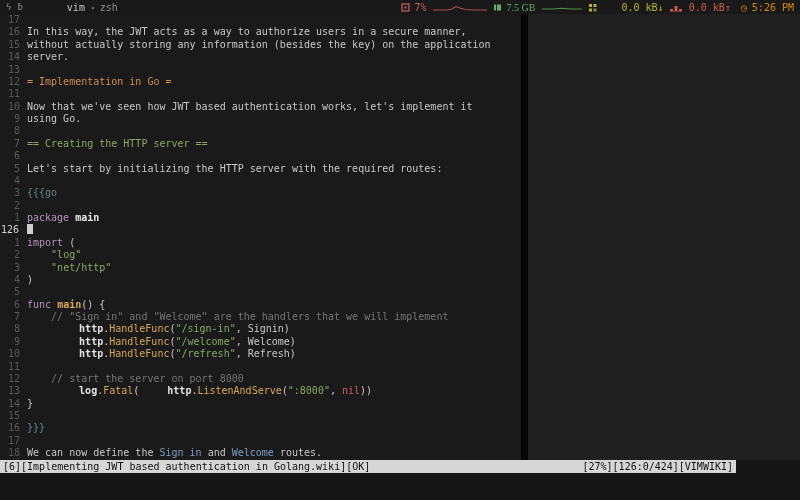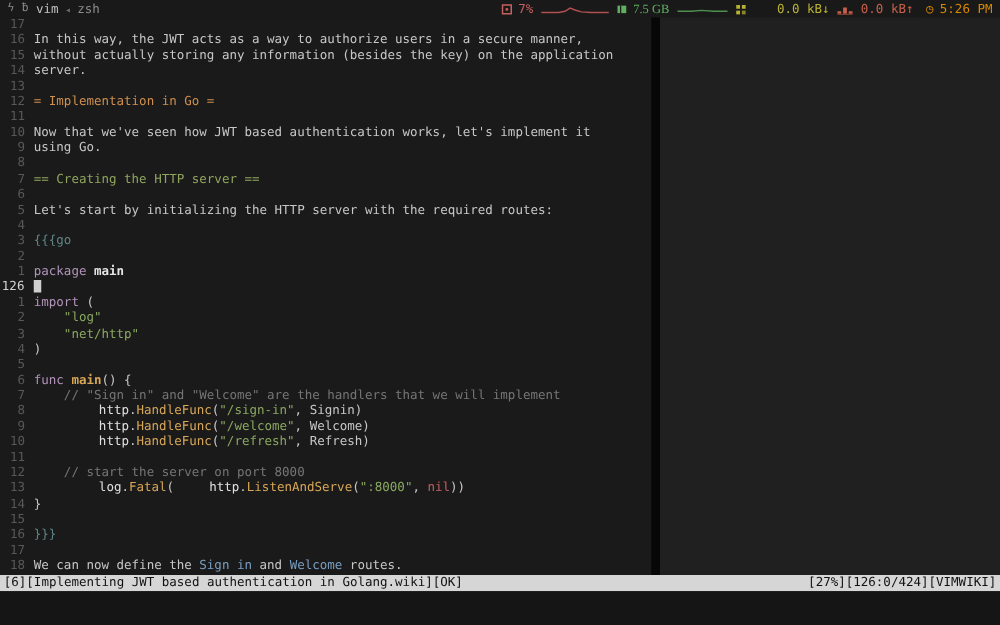--- a/index.html
+++ b/index.html
@@ -9,21 +9,21 @@
     background:#161616; font-family:"DejaVu Sans Mono", monospace;
     font-size:10px; color:#c7c7c7;
   }
   
   .topbar {
     position:absolute; top:0; left:0; width:800px; height:14px;
     background:#191919; display:flex; align-items:center;
     padding:0 6px; white-space:pre;
   }
   .tb-icon { color:#8c8c8c; margin-right:6px; font-size:9px; }
-  .tb-win-active { color:#c2c2c2; }
+  .tb-win-active { color:#c2c2c2;margin-left:38px; }
   .tb-sep { color:#6a6a6a; margin:0 5px; font-size:8px; }
   .tb-win { color:#8c8c8c; }
   .tb-right { margin-left:auto; display:flex; align-items:center; }
   .tb-right > * { margin-left:5px; }
   .stat-cpu { color:#c75f5f; }
   .stat-mem { color:#5faf5f;font-family:Liberation Serif, serif; }
   .stat-ndown { color:#b8b232;margin-left:24px; }
   .stat-nup { color:#c7604a; }
   .stat-time { color:#d78700; }
   .clock-ic { color:#d78700; margin-left:10px; }
@@ -39,42 +39,42 @@
   }
   .vsplit {
     position:absolute; top:14px; left:521px; width:7px; height:446px;
     background:#070707;
   }
   .row { display:flex; height:12.38px; line-height:12.4px; white-space:pre; }
   .ln {
     flex:0 0 27px; width:27px; padding-right:7px; text-align:right;
     color:#585858;
   }
-  .cur .ln { text-align:center; padding-left:1px; color:#d2d2d2; }
+  .cur .ln { text-align:left; padding-left:1px; color:#d2d2d2; }
   .lc { white-space:pre; }
   .cursor {
     display:inline-block; width:6px; height:10px; background:#cfcfcf;
     vertical-align:-1px;
   }
   .s-t   { color:#c7c7c7; }
   .s-h1  { color:#cf8f4e; }
   .s-h2  { color:#8fa55e;margin-top:40px; }
   .s-pre { color:#5f8787; }
   .s-kw  { color:#b294bb; }
   .s-b   { color:#e6e6e6; font-weight:bold; }
   .s-fn  { color:#d8a657; font-weight:bold; }
   .s-meth{ color:#d8a657; }
   .s-str { color:#8aa860; }
   .s-cm  { color:#757575; }
   .s-red { color:#c75f5f; }
-  .s-obj { color:#e0e0e0; font-weight:normal;padding-left:28px; }
+  .s-obj { color:#e0e0e0; font-weight:bold;padding-left:28px; }
   .s-link{ color:#7a9ec2; }
   
   .statusbar {
-    position:absolute; top:460px; left:0; width:800px; height:13px;
+    position:absolute; top:460px; left:0; width:736px; height:13px;
     background:#d6d6d6; color:#111; display:flex;
     justify-content:space-between; align-items:center;
     padding:0 3px; line-height:13px; white-space:pre;
   }
   
   .bottomstrip {
     position:absolute; top:473px; left:0; width:800px; height:27px;
     background:#151515;
   }
 </style>

